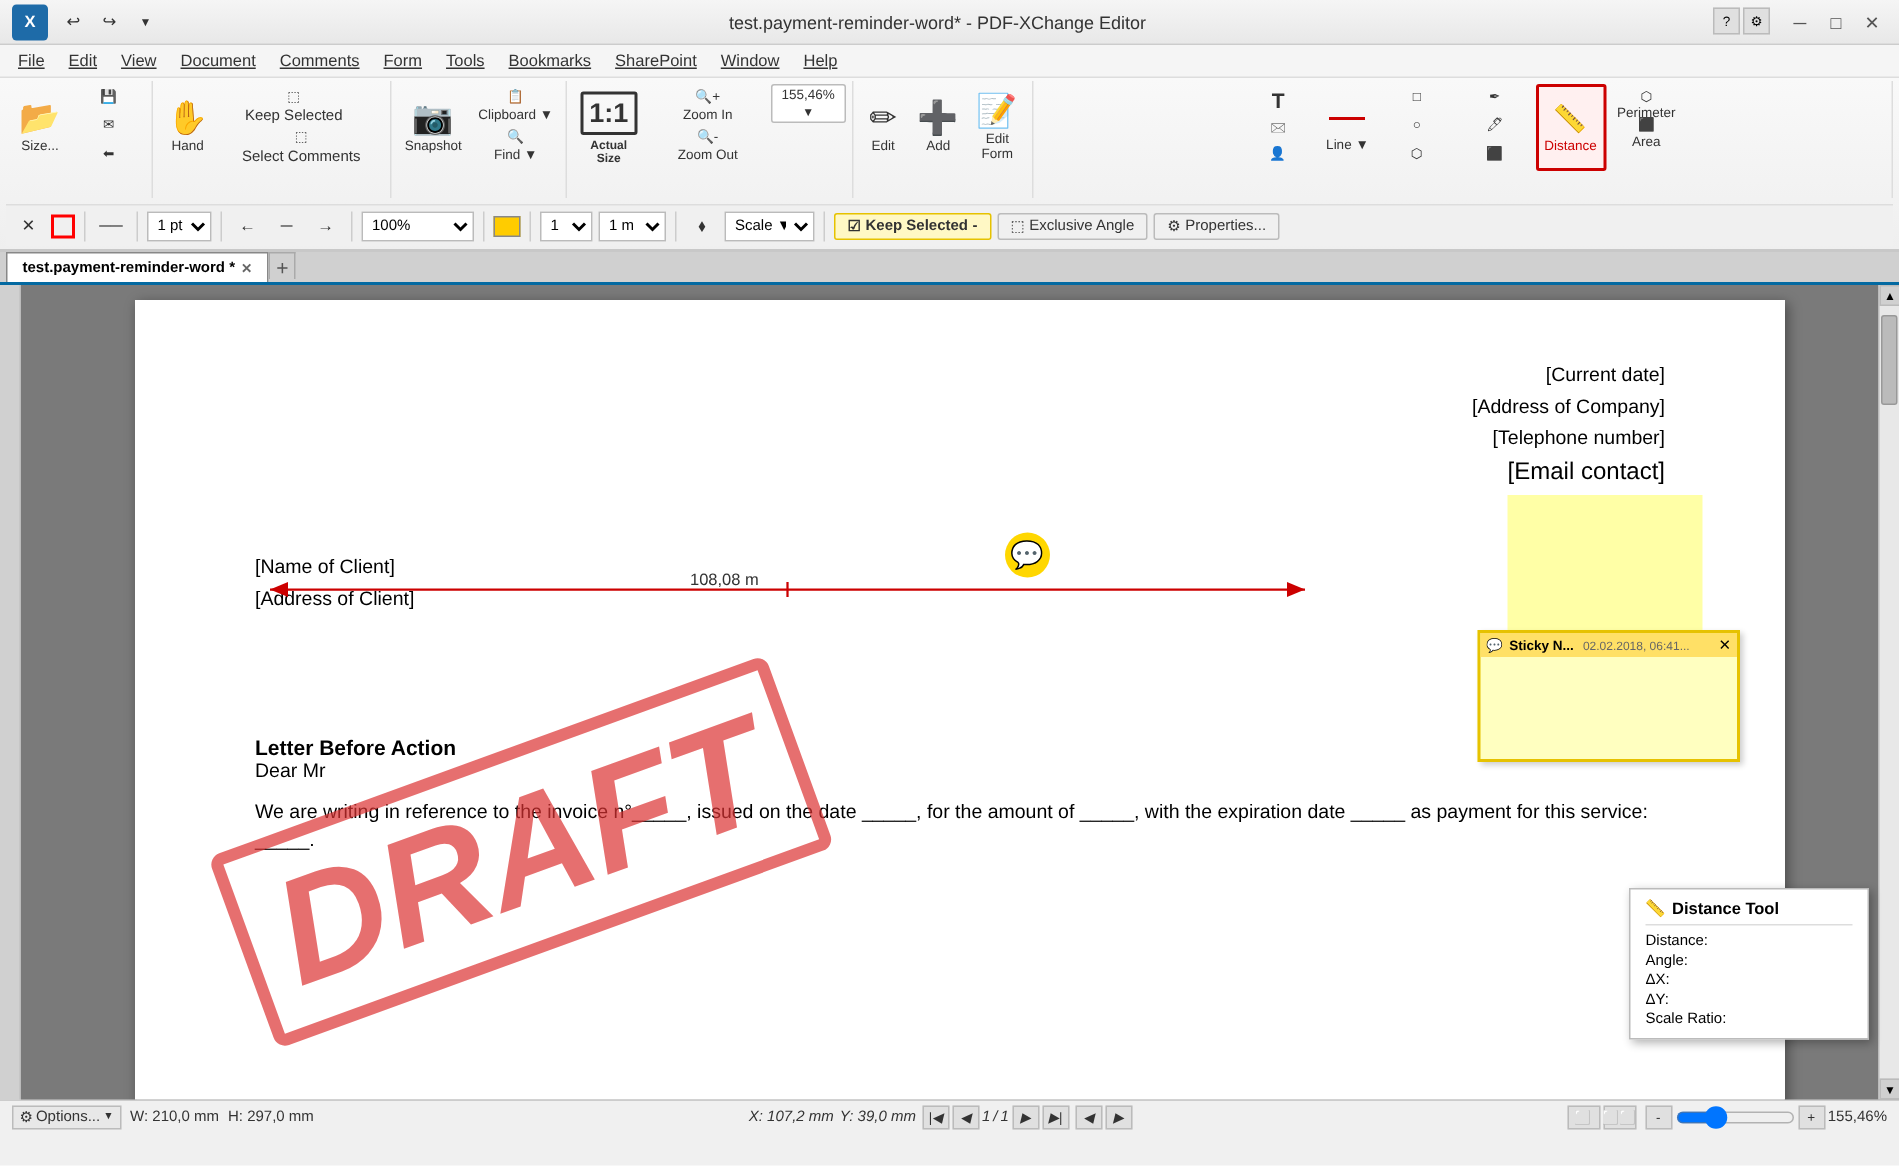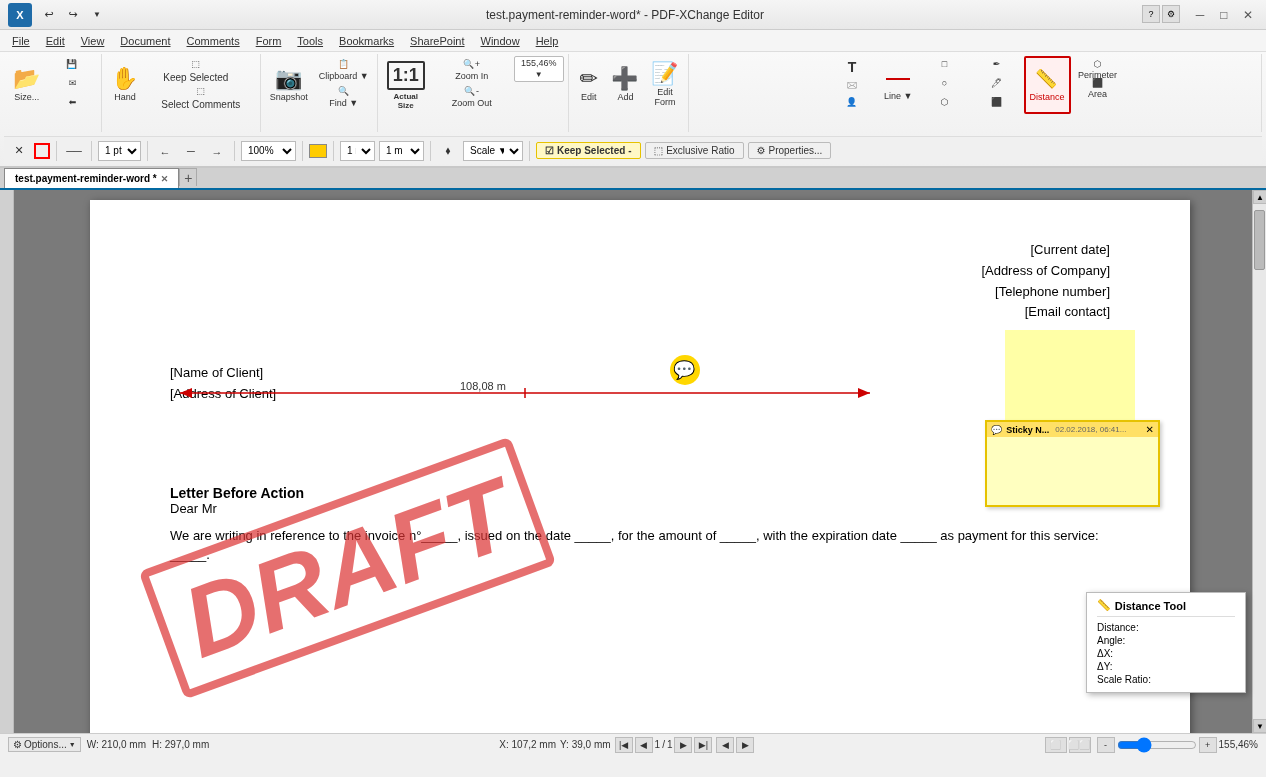--- a/index.html
+++ b/index.html
@@ -261,21 +261,21 @@
       height: 22px;
       display: flex;
       align-items: center;
       padding: 0 8px;
       border-top: 1px solid #ccc;
       font-size: 10px;
       color: #333;
       gap: 10px;
     }
     .status-left { display: flex; align-items: center; gap: 6px; }
-    .status-center { flex: 1; display: flex; align-items: center; justify-content: center; gap: 4px; }
+    .status-center { flex: 1; display: flex; align-items: center; justify-content: center; gap: 4px; font-style: italic; }
     .status-right { display: flex; align-items: center; gap: 6px; }
     .status-nav-btn { 
       width: 18px; height: 16px; 
       background: #e0e0e0; border: 1px solid #bbb; 
       display: flex; align-items: center; justify-content: center;
       cursor: pointer; font-size: 9px;
     }
     .doc-sticky-note {
       position: absolute;
       top: 200px;
@@ -572,21 +572,21 @@
     <div class="toolbar-btn">──</div>
     <div class="toolbar-divider"></div>
     <select class="toolbar-select">
       <option>1 pt</option>
     </select>
     <div class="toolbar-divider"></div>
     <div class="toolbar-btn">←</div>
     <div class="toolbar-btn">─</div>
     <div class="toolbar-btn">→</div>
     <div class="toolbar-divider"></div>
-    <select class="toolbar-select" style="width:55px;">
+    <select class="toolbar-select" style="width:75px;">
       <option>100%</option>
     </select>
     <div class="toolbar-divider"></div>
     <div style="width:18px;height:14px;border:1px solid #888;background:#ffcc00;cursor:pointer;"></div>
     <div class="toolbar-divider"></div>
     <select class="toolbar-select" style="width:35px;">
       <option>1 mm</option>
     </select>
     <select class="toolbar-select" style="width:45px;">
       <option>1 m</option>
@@ -597,21 +597,21 @@
       <option>Scale ▼</option>
     </select>
     <div class="toolbar-divider"></div>
     <div class="keep-selected-btn">
       <span>☑</span>
       <span>Keep Selected</span>
       <span>-</span>
     </div>
     <div class="exclusive-mode-btn">
       <span>⬚</span>
-      <span>Exclusive Ratio</span>
+      <span>Exclusive Angle</span>
     </div>
     <div class="properties-btn">
       <span>⚙</span>
       <span>Properties...</span>
     </div>
   </div>
 </div>
 
 <div class="doc-tabs">
   <div class="doc-tab active">
@@ -625,21 +625,21 @@
 
   <div class="doc-scroll-left"></div>
 
   <div class="doc-content">
     <div class="doc-page">
 
       <div style="text-align:right;margin-bottom:15px;line-height:1.6;">
         <div style="font-size:13px;">[Current date]</div>
         <div style="font-size:13px;">[Address of Company]</div>
         <div style="font-size:13px;">[Telephone number]</div>
-        <div style="font-size:13px;">[Email contact]</div>
+        <div style="font-size:16px;">[Email contact]</div>
       </div>
 
       <div style="position:absolute;top:155px;left:580px;width:30px;height:30px;background:#ffd700;border-radius:50%;display:flex;align-items:center;justify-content:center;font-size:18px;cursor:pointer;z-index:5;">💬</div>
 
       <div style="position:absolute;top:130px;right:55px;width:130px;height:90px;background:rgba(255,255,0,0.35);z-index:1;"></div>
 
       <svg style="position:absolute;top:178px;left:80px;width:710px;height:30px;">
 
         <line x1="10" y1="15" x2="700" y2="15" stroke="#cc0000" stroke-width="1.5"></line>
 

